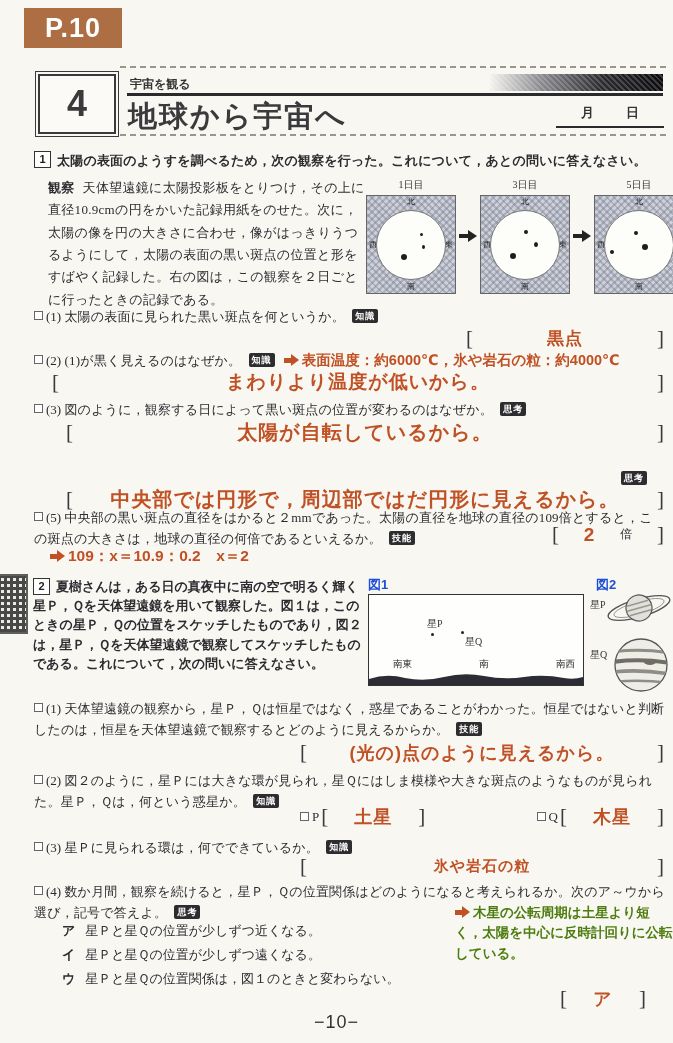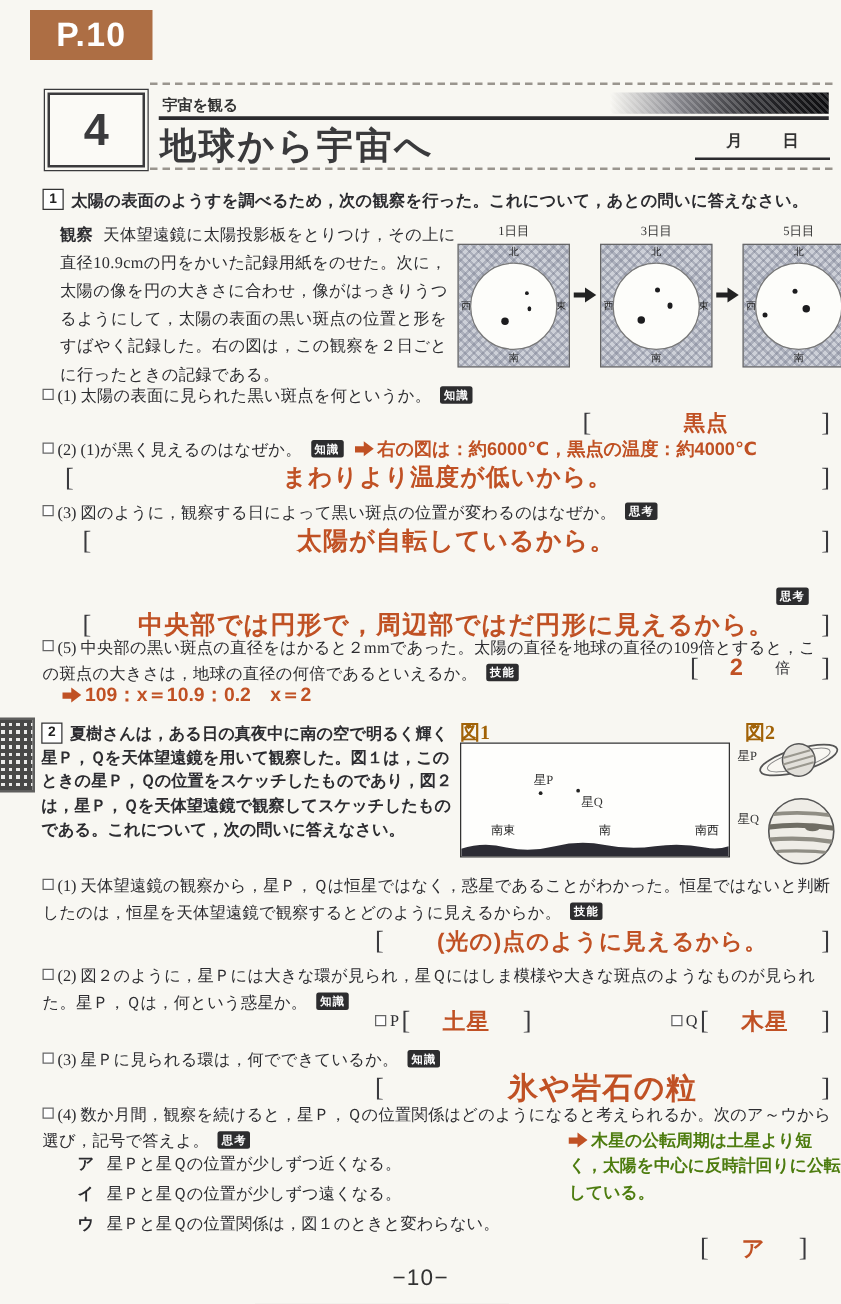--- a/index.html
+++ b/index.html
@@ -100,21 +100,21 @@
     position:absolute;left:-8px;top:576px;width:34px;height:56px;opacity:.85;
     background-image:
       repeating-linear-gradient(0deg,#2a2a2a 0 3px,rgba(0,0,0,0) 3px 6px),
       repeating-linear-gradient(90deg,#2a2a2a 0 3px,#e8e8e8 3px 6px);
     outline:2px solid #444;
   }
   .q2-intro{position:absolute;left:33px;top:577px;width:334px;font-size:13px;line-height:1.48;
     font-weight:bold;color:#2c2c30;font-family:"Liberation Sans","DejaVu Sans",sans-serif;}
   .q2-intro .qnum-box{float:left;margin-top:1px;}
 
-  .figlabel{position:absolute;font-size:16px;font-weight:bold;color:#a16207;font-family:Liberation Serif, serif;}
+  .figlabel{position:absolute;font-size:13px;font-weight:bold;color:#1d4ed8;}
   .fig1-box{position:absolute;left:368px;top:594px;width:214px;height:90px;background:#fefefc;
     border:1.5px solid #333;}
   .starlab{position:absolute;font-size:10px;color:#333;font-family:"Liberation Serif","DejaVu Serif",serif;}
   .stardot{position:absolute;width:3px;height:3px;background:#222;border-radius:50%;}
   .hor-label{position:absolute;bottom:14px;font-size:9.5px;color:#222;font-family:Liberation Serif, serif;padding-left:16px;}
   .fig1-sil{position:absolute;left:0;bottom:0;width:100%;height:16px;}
 
   .choice{position:absolute;left:62px;font-size:13px;color:#2c2c30;}
   .choice .clab{font-weight:bold;font-family:"Liberation Sans","DejaVu Sans",sans-serif;margin-right:10px;}
   .note4{position:absolute;left:455px;top:903px;width:218px;font-size:13.5px;line-height:1.5;
@@ -211,21 +211,21 @@
   <div class="ansline" style="left:466px;top:326px;width:198px;">
     <span class="br">[</span>
     <span class="ans" style="font-size:17px;">黒点</span>
     <span class="br">]</span>
   </div>
 
   <div class="item mincho" style="top:349px;">
     <span class="chk"></span><span class="ino">(2)</span>
     <span class="itx">(1)が黒く見えるのはなぜか。</span>
     <span class="badge">知識</span>
-    <span class="onote gothic" style="font-size:14.5px;margin-left:6px;"><span class="oarr"><i class="stem"></i><i class="head"></i></span><span>右の図は：約6000℃，黒点の温度：約4000℃</span></span>
+    <span class="onote gothic" style="font-size:14.5px;margin-left:6px;"><span class="oarr"><i class="stem"></i><i class="head"></i></span><span>表面温度：約6000℃，氷や岩石の粒：約4000℃</span></span>
   </div>
   <div class="ansline" style="left:52px;top:369px;width:612px;">
     <span class="br">[</span>
     <span class="ans gothic" style="font-size:19px;">まわりより温度が低いから。</span>
     <span class="br">]</span>
   </div>
 
   <div class="item mincho" style="top:400px;">
     <span class="chk"></span><span class="ino">(3)</span>
     <span class="itx">図のように，観察する日によって黒い斑点の位置が変わるのはなぜか。</span>
@@ -341,21 +341,21 @@
     </span>
   </div>
 
   <div class="item mincho" style="top:838px;">
     <span class="chk"></span><span class="ino">(3)</span>
     <span class="itx">星Ｐに見られる環は，何でできているか。</span>
     <span class="badge">知識</span>
   </div>
   <div class="ansline" style="left:300px;top:854px;width:364px;">
     <span class="br">[</span>
-    <span class="ans gothic" style="font-size:24px;">氷や岩石の粒</span>
+    <span class="ans gothic" style="font-size:15px;">氷や岩石の粒</span>
     <span class="br">]</span>
   </div>
 
   <div class="item mincho" style="top:882px;width:632px;">
     <span class="chk"></span><span class="ino">(4)</span>
     <span class="itx">数か月間，観察を続けると，星Ｐ，Ｑの位置関係はどのようになると考えられるか。次のア～ウから選び，記号で答えよ。</span>
     <span class="badge">思考</span>
   </div>
   <div class="choice mincho" style="top:922px;">
     <span class="clab">ア</span><span>星Ｐと星Ｑの位置が少しずつ近くなる。</span>

